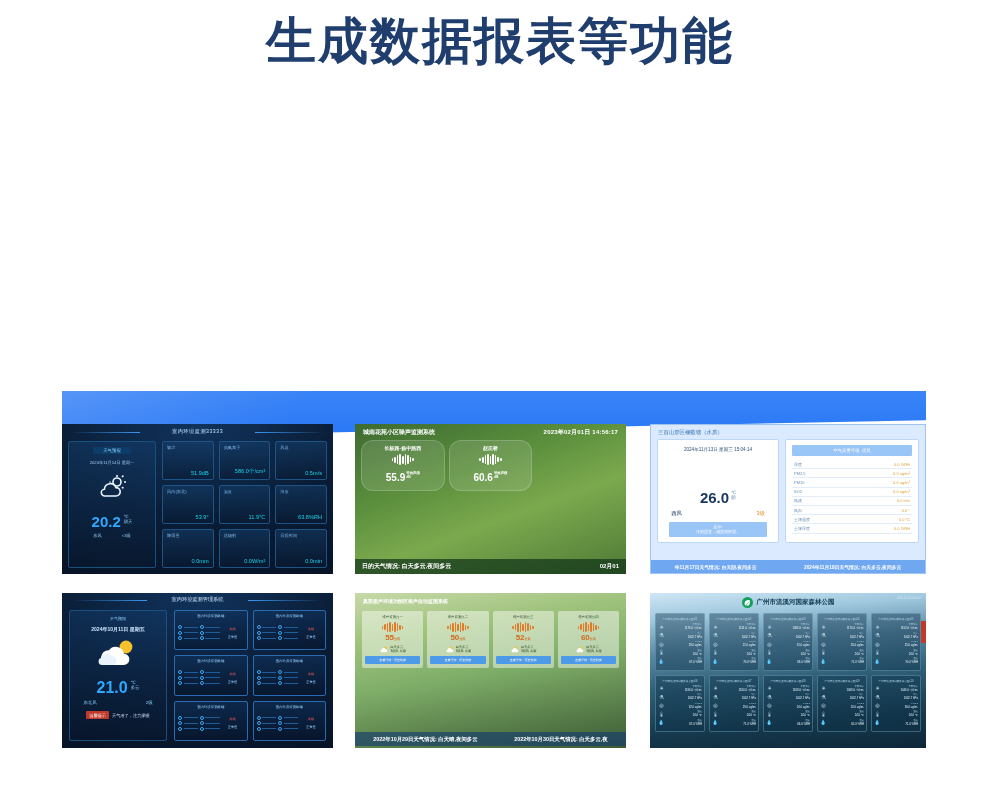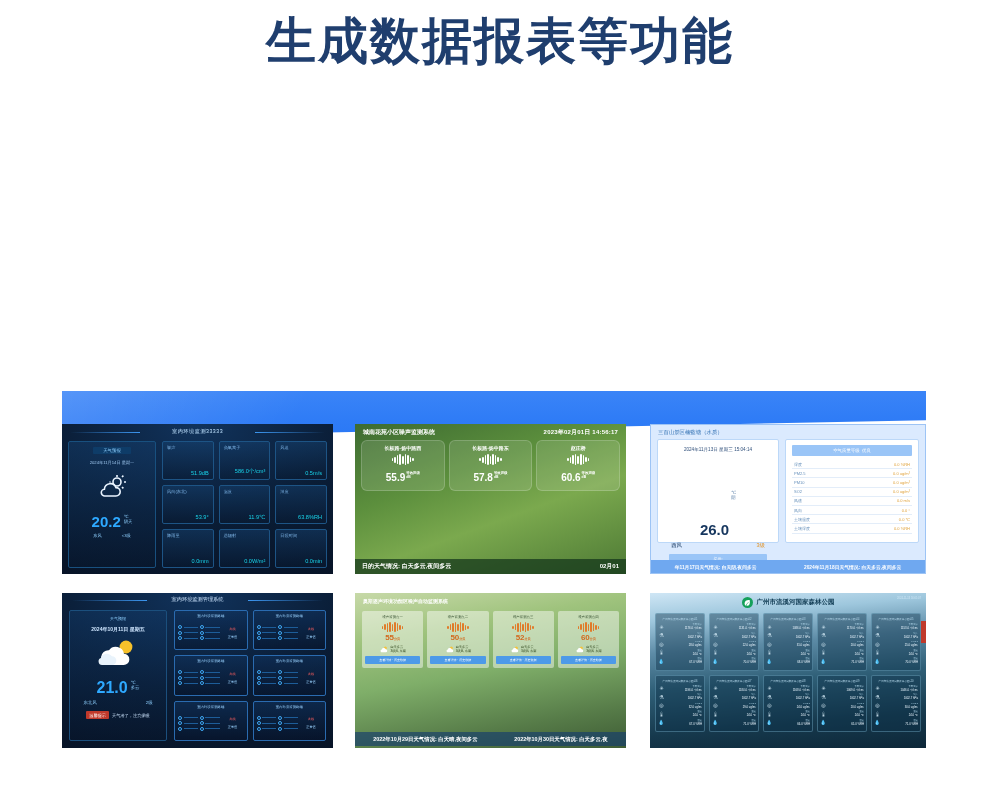--- a/index.html
+++ b/index.html
@@ -90,21 +90,21 @@
   .green { background: linear-gradient(160deg,#3d6b31 0%,#5c8f3d 35%,#7ba94e 60%,#4e7a35 100%); }
   .gn-top {
     display:flex; align-items:center; justify-content:space-between;
     padding: 4px 8px 3px 8px; color:#ffffff;
   }
   .gn-title { font-size:6px; font-weight:bold; }
   .gn-time { font-size:6px; font-weight:bold; letter-spacing:.2px; }
   .gn-grid { display:grid; grid-template-columns: repeat(3,1fr); gap:4px; padding:0 6px; }
   .gn-cell {
     background: rgba(255,255,255,.12); border:1px solid rgba(255,255,255,.18);
-    border-radius:6px; text-align:center; padding:4px 2px 5px 2px;
+    border-radius:12px; text-align:center; padding:4px 2px 5px 2px;
   }
   .gn-cell .nm { font-size:5px; color:#fff; font-weight:bold; }
   .gn-bars { height:11px; display:flex; align-items:center; justify-content:center; gap:1px; margin:3px 0 2px; }
   .gn-bars i { display:block; width:1.6px; background:#fff; border-radius:1px; }
   .gn-val { font-size:10px; color:#fff; font-weight:bold; display:inline-flex; align-items:flex-start; }
   .gn-val u { font-size:3.4px; text-decoration:none; line-height:3.8px; margin-left:1px; display:block; text-align:left; }
   .gn-foot {
     position:absolute; left:0; right:0; bottom:0; height:15px;
     background: rgba(18,52,26,.72); color:#fff; font-size:6px; font-weight:bold;
     display:flex; align-items:center; justify-content:space-between; padding:0 7px;
@@ -114,21 +114,21 @@
   .lite { background:#dbeafe; border:1px solid #9dc4f5; }
   .lt-title { font-size:5.4px; color:#2b6cb0; padding:4px 6px 3px 7px; }
   .lt-body { display:flex; gap:6px; padding:0 6px; height:104px; }
   .lt-left {
     flex:1; background:#fff; border:1px solid #bcd8f8; border-radius:2px;
     display:flex; flex-direction:column; align-items:center; padding-top:7px;
   }
   .lt-date { font-size:4.6px; color:#2f4f7a; }
   .lt-cloud { margin-top:7px; }
   .lt-temp { margin-top:5px; display:flex; align-items:flex-start; gap:2px; }
-  .lt-temp b { font-size:15px; color:#16365e; font-weight:bold; line-height:15px;margin-top:32px; }
+  .lt-temp b { font-size:15px; color:#16365e; font-weight:bold; line-height:15px; }
   .lt-temp span { font-size:4.4px; color:#5a7fa8; display:block; line-height:5.4px; }
   .lt-wind { margin-top:5px; width:78%; display:flex; justify-content:space-between; font-size:5.4px; }
   .lt-wind .w1 { color:#1f3f66; }
   .lt-wind .w2 { color:#e0942a; }
   .lt-tip {
     margin-top:5px; width:82%; background:#9ac5f7; color:#fff; text-align:center;
     border-radius:1px; padding:2px 0 3px; font-size:4px; line-height:5px;
   }
   .lt-right { flex:1; background:#fff; border:1px solid #bcd8f8; border-radius:2px; padding:5px 6px; }
   .lt-aqi {
@@ -312,31 +312,20 @@
               <i style="height:3px"></i>
               <i style="height:6px"></i>
               <i style="height:9px"></i>
               <i style="height:11px"></i>
               <i style="height:8px"></i>
               <i style="height:11px"></i>
               <i style="height:9px"></i>
               <i style="height:5px"></i>
               <i style="height:3px"></i>
             </div><div class="gn-val">55.9<u>等效声级<br>dB</u></div></div>
-          <div class="gn-cell"><div class="nm">长板路-扬中路东</div><div class="gn-bars">
-              <i style="height:3px"></i>
-              <i style="height:6px"></i>
-              <i style="height:9px"></i>
-              <i style="height:11px"></i>
-              <i style="height:8px"></i>
-              <i style="height:11px"></i>
-              <i style="height:9px"></i>
-              <i style="height:5px"></i>
-              <i style="height:3px"></i>
-            </div><div class="gn-val">57.8<u>等效声级<br>dB</u></div></div>
           <div class="gn-cell"><div class="nm">赵庄桥</div><div class="gn-bars">
               <i style="height:3px"></i>
               <i style="height:6px"></i>
               <i style="height:9px"></i>
               <i style="height:11px"></i>
               <i style="height:8px"></i>
               <i style="height:11px"></i>
               <i style="height:9px"></i>
               <i style="height:5px"></i>
               <i style="height:3px"></i>

